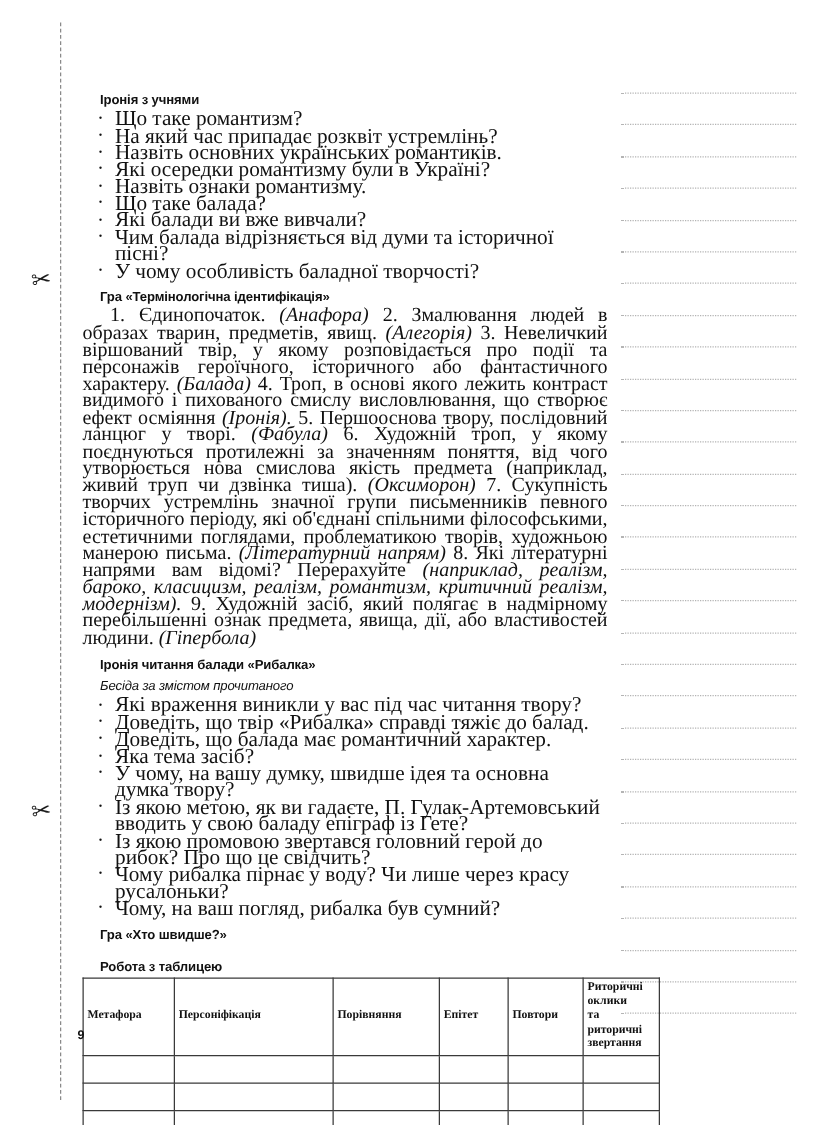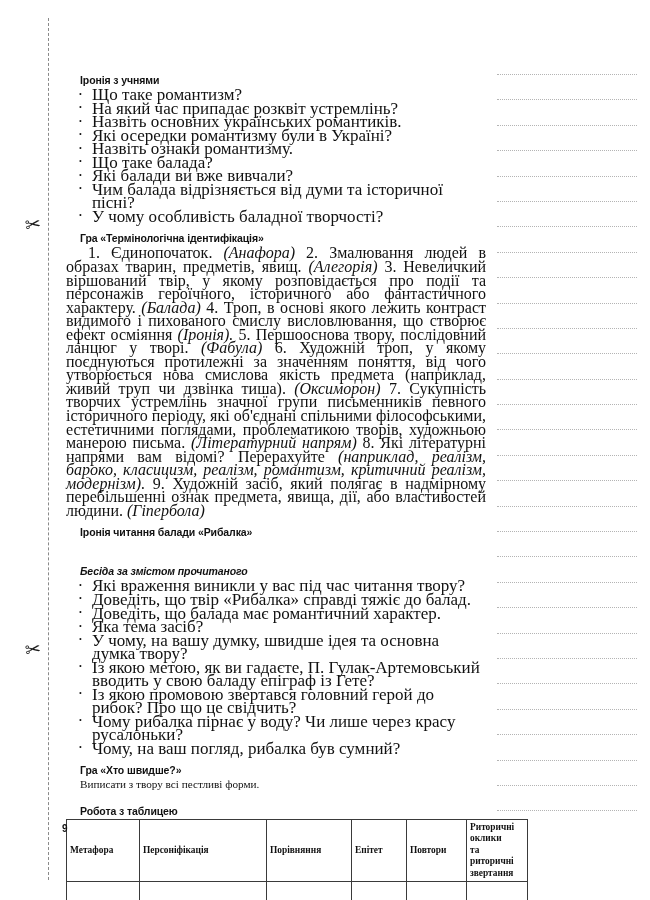--- a/index.html
+++ b/index.html
@@ -66,24 +66,24 @@
   
   .h-bold {
     font-family: "Liberation Sans", "DejaVu Sans", sans-serif;
     font-weight: bold;
     font-size: 10.5px;
     margin: 0 0 2px 14px;
     letter-spacing: -0.1px;
   }
   .h-bolditalic {
     font-family: "Liberation Sans", "DejaVu Sans", sans-serif;
-    font-weight: bold;
+    font-weight: normal;
     font-style: italic;
     font-size: 10.5px;
-    margin: 27px 0 2px 14px;
+    margin: 5px 0 2px 14px;
     letter-spacing: -0.1px;
   }
   ul.bullets {
     list-style: none;
     margin: 0;
     padding: 0;
   }
   ul.bullets li {
     position: relative;
     font-size: 17px;
@@ -232,21 +232,20 @@
         <li>У чому, на вашу думку, швидше ідея та основна думка твору?</li>
         <li>Із якою метою, як ви гадаєте, П. Гулак-Артемовський вводить у свою баладу епіграф із Гете?</li>
         <li>Із якою промовою звертався головний герой до рибок? Про що це свідчить?</li>
         <li>Чому рибалка пірнає у воду? Чи лише через красу русалоньки?</li>
         <li>Чому, на ваш погляд, рибалка був сумний?</li>
       </ul>
   </div>
 
   <div style="margin-top:8px">
     <div class="h-bold">Гра «Хто швидше?»</div>
-    <p class="plain">Виписати з твору всі пестливі форми.</p>
   </div>
 
   <div class="tbl-wrap">
     <div class="h-bold">Робота з таблицею</div>
     <table class="grid">
       <thead>
           <tr id="tbl-head">
             <th style="width: 66px;">Метафора</th>
             <th style="width: 120px;">Персоніфікація</th>
             <th style="width: 78px;">Порівняння</th>

